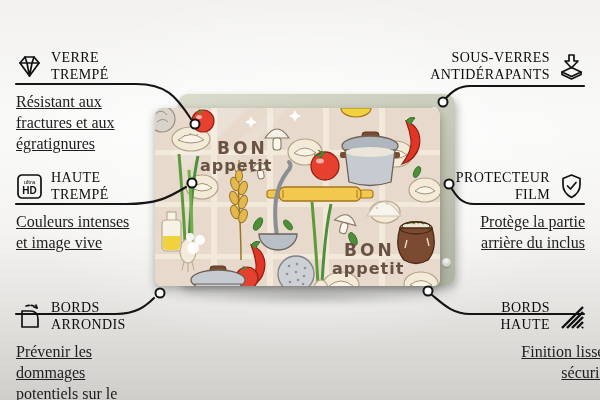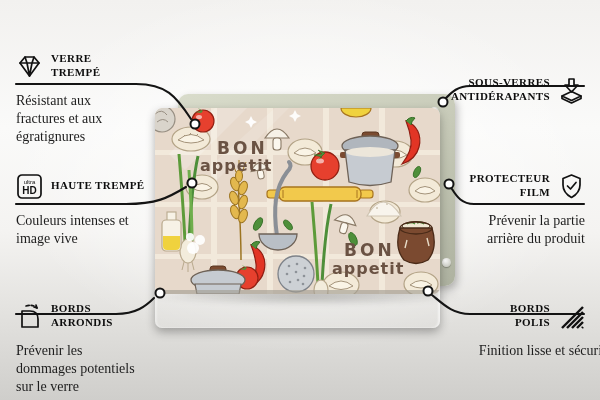--- a/index.html
+++ b/index.html
@@ -12,21 +12,21 @@
   }
   
   .backing-board{
     position:absolute;left:178px;top:94px;width:277px;height:192px;border-radius:10px;
     background:linear-gradient(160deg,#d9dccb 0%,#c6c9b7 45%,#aeb2a0 100%);
     box-shadow:2px 4px 9px rgba(0,0,0,.28);
   }
   .pad-dot{position:absolute;width:9px;height:9px;border-radius:50%;
     background:radial-gradient(circle at 35% 30%,#ffffff,#cfd0c8 70%,#9a9b92);box-shadow:0 1px 1px rgba(0,0,0,.25);}
   .glass-board{
-    position:absolute;left:155px;top:108px;width:285px;height:220px;border-radius:7px;
+    position:absolute;left:155px;top:108px;width:285px;height:178px;border-radius:7px;
     box-shadow:0 4px 10px rgba(0,0,0,.30), inset -2px 0 2px rgba(255,255,255,.55), inset 2px 0 2px rgba(255,255,255,.35);
     overflow:hidden;
   }
   .glass-board svg{display:block;}
   .floor-shadow{
     position:absolute;left:150px;top:288px;width:316px;height:18px;border-radius:50%;
     background:radial-gradient(ellipse at center, rgba(40,40,38,.25), rgba(40,40,38,0) 70%);
     filter:blur(2px);
   }
   
@@ -35,26 +35,26 @@
   .connectors circle{fill:#ffffff;stroke:#141414;stroke-width:2px;}
   
   .callout{position:absolute;z-index:6;width:150px;}
   .callout .head{display:flex;align-items:center;height:32px;}
   .callout.left-side{left:16px;text-align:left;}
   .callout.right-side{right:15px;text-align:right;}
   .callout.right-side .head{justify-content:flex-end;}
   .callout .icon{flex:0 0 auto;width:27px;height:27px;}
   .callout.left-side .icon{margin-right:8px;text-decoration:underline;}
   .callout.right-side .icon{margin-left:8px;order:2;}
-  .callout .title{font-weight:bold;font-size:11px;line-height:1.25;letter-spacing:.4px;color:#0d0d0d;}
-  .callout .desc{margin-top:10px;font-size:14px;line-height:1.3;color:#1d1d1d;}
+  .callout .title{font-weight:normal;font-size:14px;line-height:1.25;letter-spacing:.4px;color:#0d0d0d;}
+  .callout .desc{margin-top:10px;font-size:16px;line-height:1.3;color:#1d1d1d;text-decoration:underline;}
   .callout.left-side .desc{width:122px;}
   .callout.right-side .desc{margin-left:auto;}
   .c-row1{top:50px;} .c-row2{top:170px;} .c-row3{top:280px;margin-top:20px;}
-  .w1{width:135px;} .w2{width:125px;} .w3{width:160px;margin-top:24px;}
+  .w1{width:135px;} .w2{width:125px;} .w3{width:160px;}
   .icon svg{display:block;width:27px;height:27px;}
   .icon .stroked{fill:none;stroke:#111;stroke-width:1.7;stroke-linejoin:round;stroke-linecap:round;}
   .bontext{font-family:"DejaVu Sans",sans-serif;font-weight:bold;fill:#6a5243;}
 </style>
 </head>
 <body>
 
 <div class="canvas">
 
   <div class="backing-board">
@@ -385,37 +385,37 @@
           <path d="M13.5,2 L22,5.5 V12 C22,18.5 18,22 13.5,24.5 C9,22 5,18.5 5,12 V5.5 Z"></path>
           <path d="M9.5,13 L12.5,16 L18,9.5"></path>
         </g>
           </svg>
       </span>
       <div class="title">
         <div>PROTECTEUR</div>
         <div>FILM</div>
       </div>
     </div>
-    <div class="desc" style="width:110px;">Prévenir la partie arrière du produit</div>
+    <div class="desc" style="width:110px;">Protège la partie arrière du inclus</div>
   </div>
 
   <div class="callout right-side c-row3 w2">
     <div class="head">
       <span class="icon">
         <svg viewBox="0 0 27 27">
           <g stroke="#111" stroke-width="2.4" stroke-linecap="butt">
             <line x1="4" y1="25" x2="25" y2="4"></line>
             <line x1="9" y1="25" x2="25" y2="9"></line>
             <line x1="14" y1="25" x2="25" y2="14"></line>
             <line x1="19" y1="25" x2="25" y2="19"></line>
             <line x1="24" y1="25" x2="25" y2="24"></line>
           </g>
         </svg>
       </span>
       <div class="title">
         <div>BORDS</div>
-        <div>POLIS</div>
+        <div>HAUTE</div>
       </div>
     </div>
     <div class="desc" style="width:160px;">Finition lisse et sécurisée</div>
   </div>
 
 </div>
 
 </body></html>

